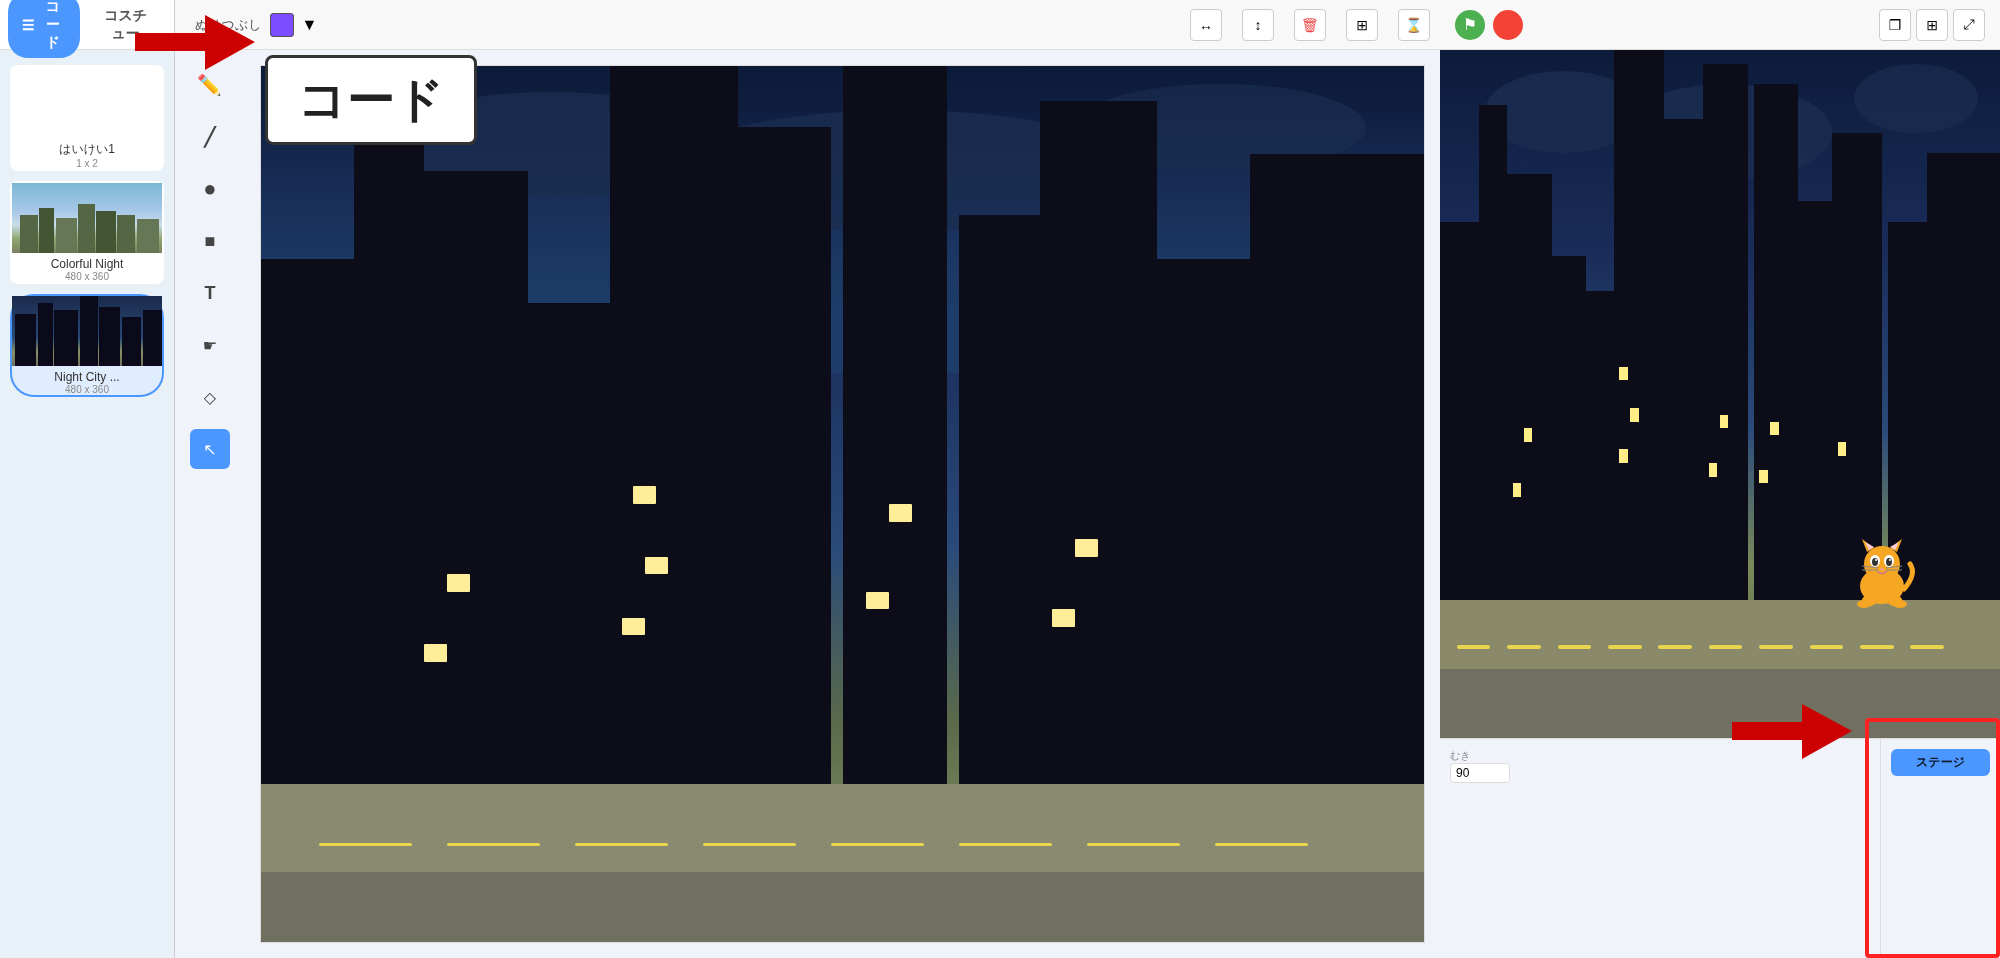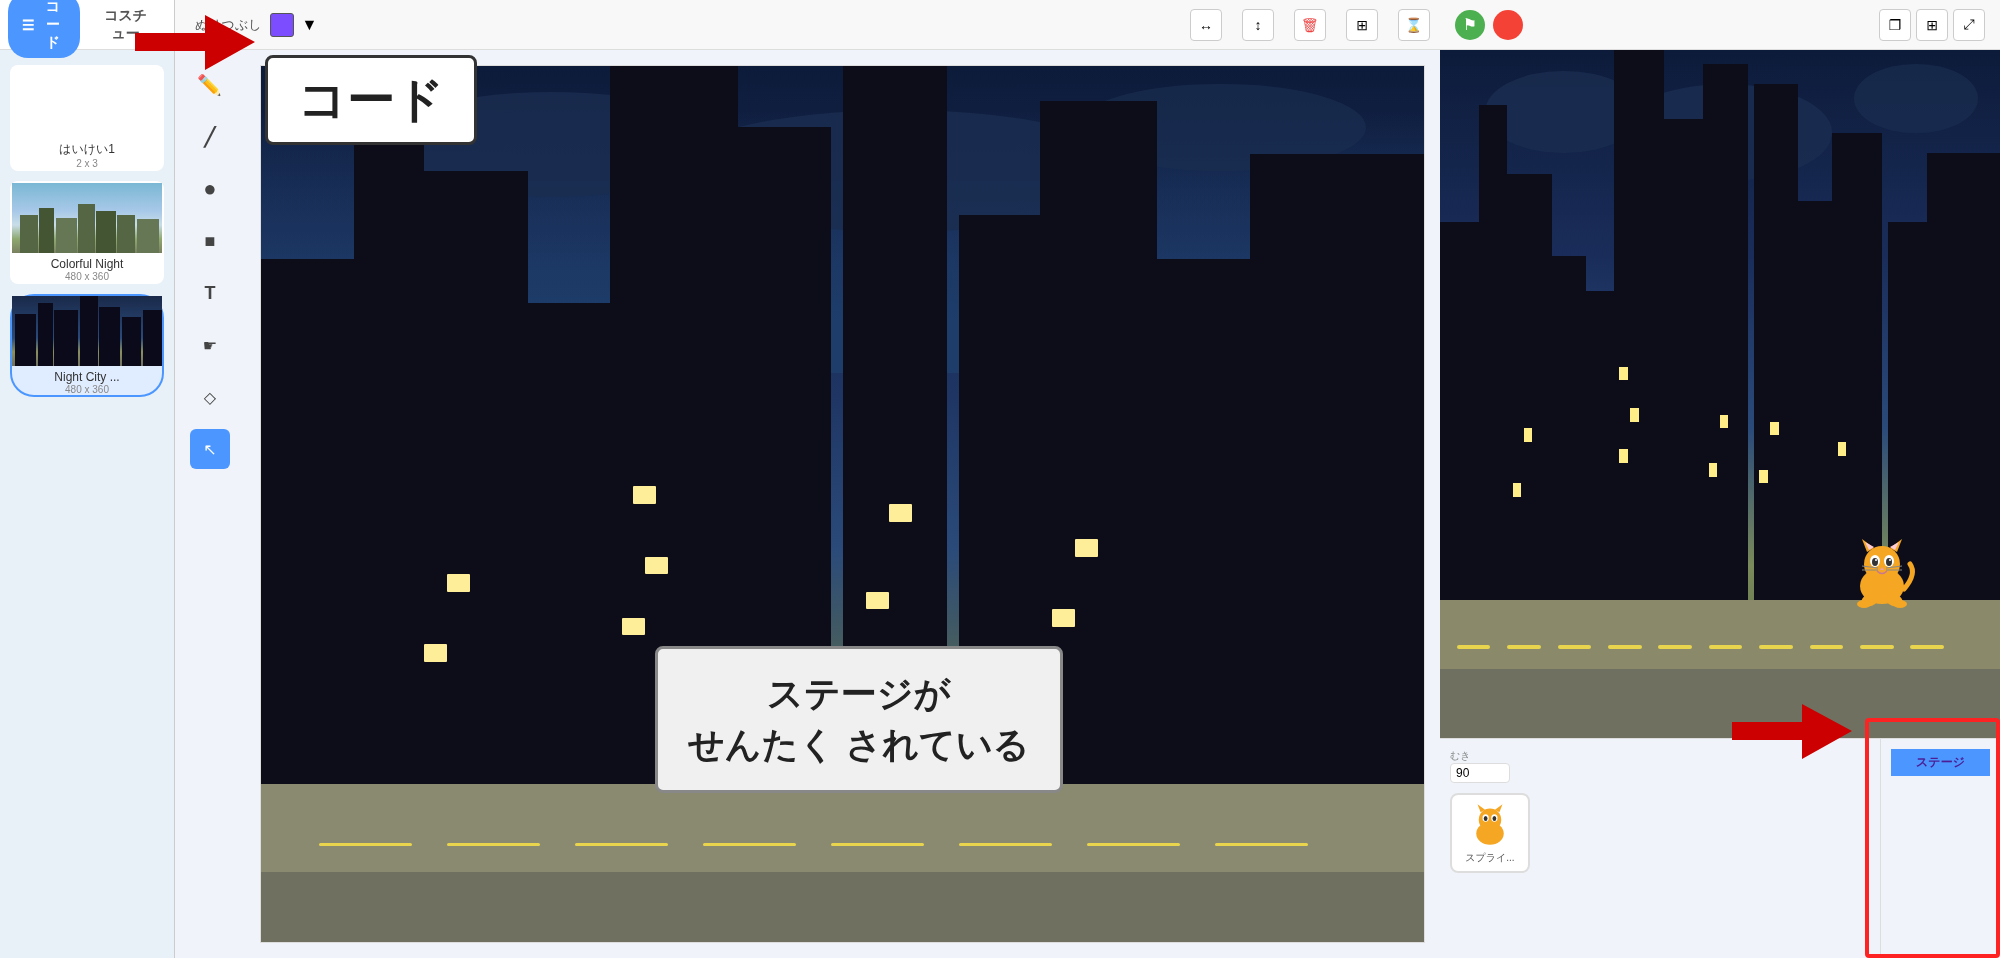--- a/index.html
+++ b/index.html
@@ -351,23 +351,23 @@
       background: white;
       border-radius: 6px;
       border: 3px solid #ff4444;
       padding: 5px;
       cursor: pointer;
       text-align: center;
     }
 
     .stage-btn {
       background: #4c97ff;
-      color: #4c1d95;
+      color: #0f172a;
       border: none;
-      border-radius: 0;
+      border-radius: 6px;
       padding: 5px 8px;
       font-size: 12px;
       cursor: pointer;
       font-weight: bold;
     }
 
     
     .annotation-code-box {
       position: absolute;
       top: 55px;
@@ -458,21 +458,21 @@
         <span>コード</span>
       </button>
       <button class="tab-button tab-costume">
         <span>コスチュー</span>
       </button>
     </div>
 
     <div class="costume-item">
       <div class="backdrop-plain"></div>
       <div class="costume-label">はいけい1</div>
-      <div class="costume-size">2 x 3</div>
+      <div class="costume-size">1 x 2</div>
     </div>
 
     <div class="costume-item">
       <span class="num">2</span>
       <div class="colorful-city-mini">
 
         <div style="position:absolute;bottom:0;left:5%;width:12%;height:55%;background:#556644;"></div>
         <div style="position:absolute;bottom:0;left:18%;width:10%;height:65%;background:#445533;"></div>
         <div style="position:absolute;bottom:0;left:29%;width:14%;height:50%;background:#667755;"></div>
         <div style="position:absolute;bottom:0;left:44%;width:11%;height:70%;background:#556644;"></div>
@@ -690,59 +690,40 @@
 
     <div class="bottom-panel">
 
       <div class="sprite-area">
         <div class="sprite-info">
           <div class="sprite-info-field">
             <label>むき</label>
             <input type="text" value="90" style="">
           </div>
         </div>
-        <div class="sprite-list">
-          <div class="sprite-item">
-            <svg width="50" height="50" viewBox="0 0 80 80">
-              <ellipse cx="40" cy="52" rx="22" ry="18" fill="#f5a623"></ellipse>
-              <circle cx="40" cy="30" r="18" fill="#f5a623"></circle>
-              <polygon points="25,18 20,5 32,14" fill="#f5a623"></polygon>
-              <polygon points="55,18 60,5 48,14" fill="#f5a623"></polygon>
-              <ellipse cx="33" cy="27" rx="5" ry="6" fill="white"></ellipse>
-              <ellipse cx="47" cy="27" rx="5" ry="6" fill="white"></ellipse>
-              <ellipse cx="33" cy="28" rx="3" ry="4" fill="#333"></ellipse>
-              <ellipse cx="47" cy="28" rx="3" ry="4" fill="#333"></ellipse>
-            </svg>
-            <span style="font-size:10px;">スプライ...</span>
-          </div>
-        </div>
       </div>
 
       <div class="stage-selector">
         <button class="stage-btn">ステージ</button>
       </div>
 
     </div>
 
   </div>
 
   <div class="arrow-left" style="position:absolute;top:15px;left:135px;font-size:0;z-index:200;">
     <svg width="120" height="55">
       <polygon points="0,27 50,0 50,18 120,18 120,36 50,36 50,55" fill="#cc0000"></polygon>
     </svg>
   </div>
 
   <div class="annotation-code-box">
     <span>コード</span>
   </div>
 
-  <div class="annotation-stage-box" style="position:absolute;bottom:165px;left:655px;z-index:100;">
-    <div>ステージが</div>
-    <div>せんたく されている</div>
-  </div>
 
   <div style="position:absolute;bottom:195px;right:148px;z-index:200;">
     <svg width="120" height="55">
       <polygon points="120,27 70,0 70,18 0,18 0,36 70,36 70,55" fill="#cc0000"></polygon>
     </svg>
   </div>
 
   <div style="position:absolute;bottom:0;right:0;width:135px;height:240px;border:4px solid #ff2222;z-index:50;pointer-events:none;border-radius:4px;"></div>
 
 </div>

